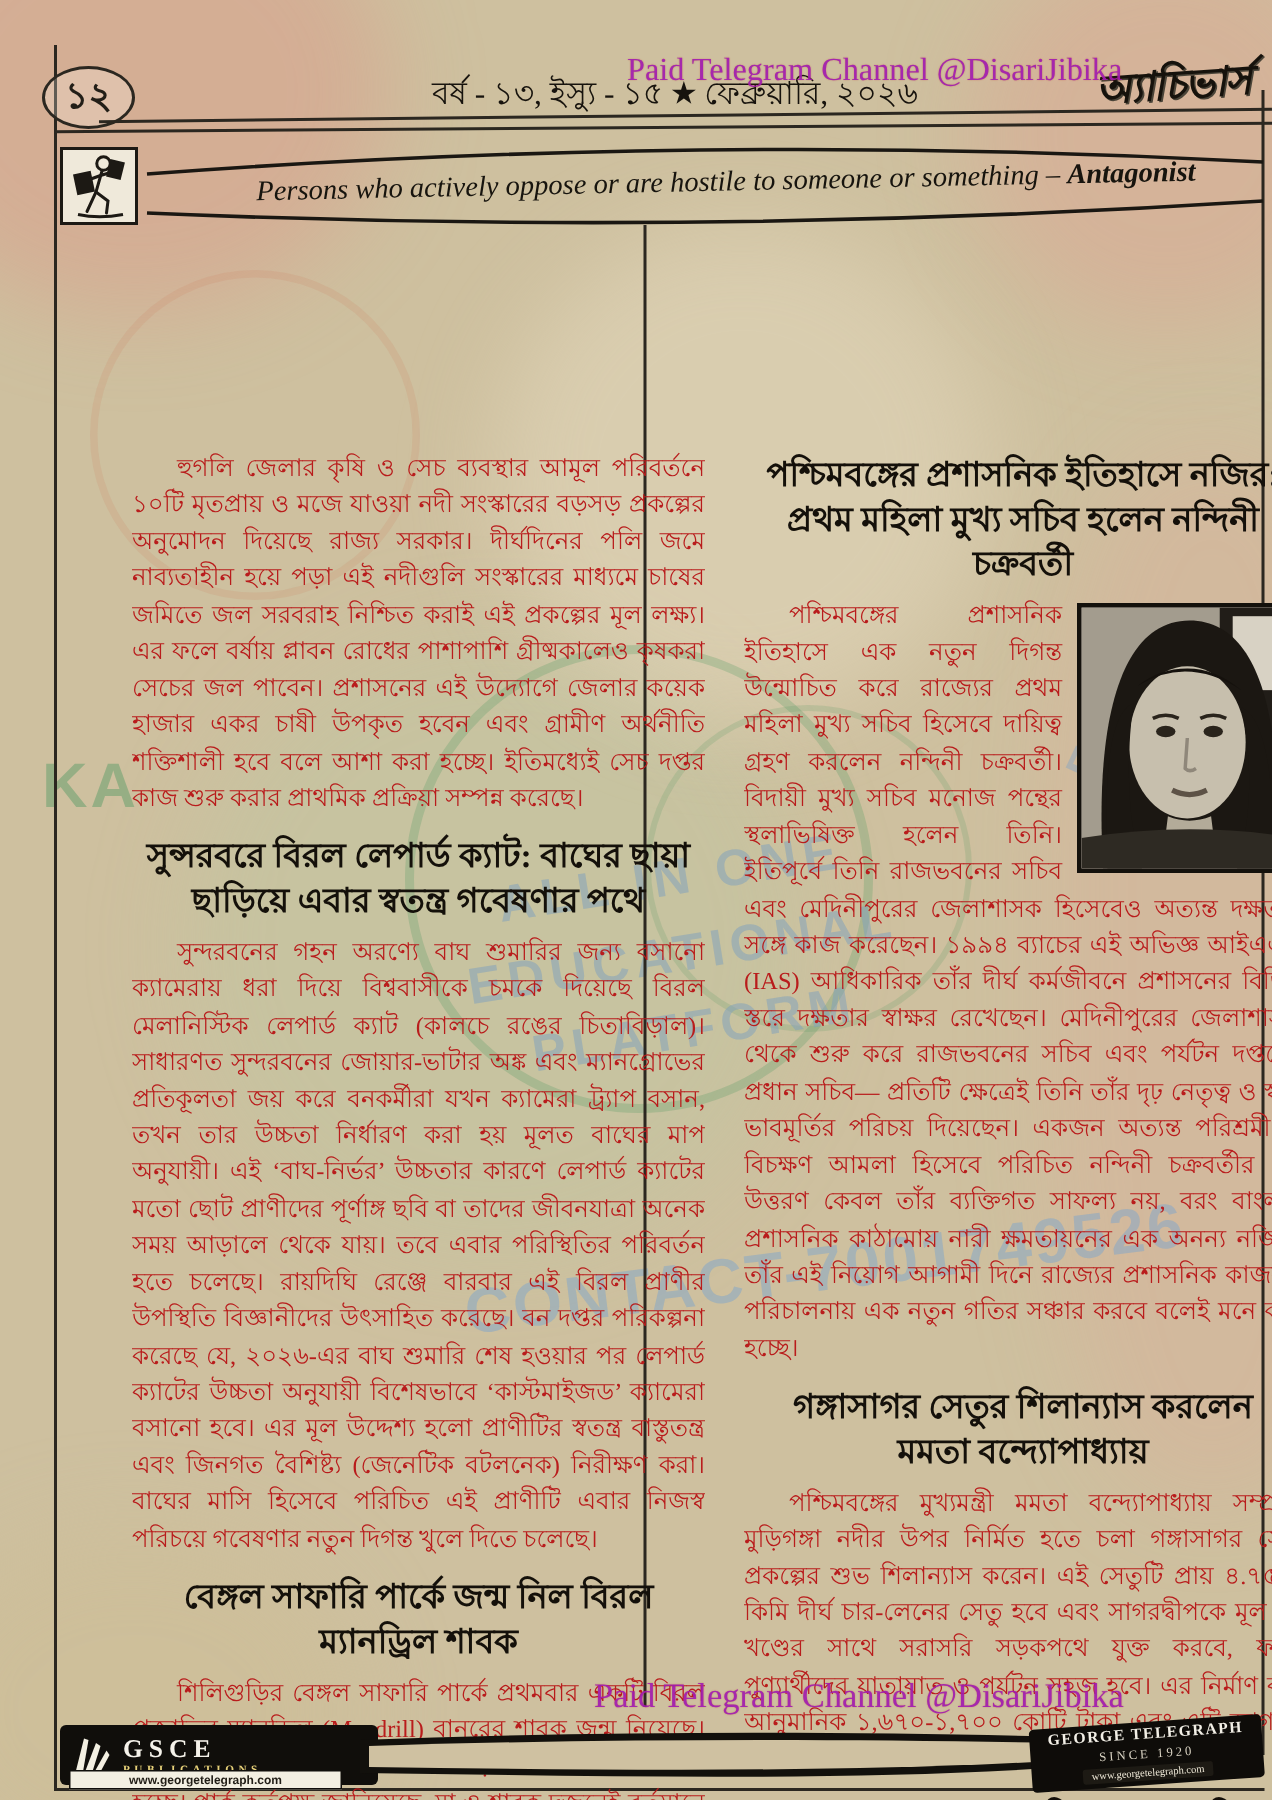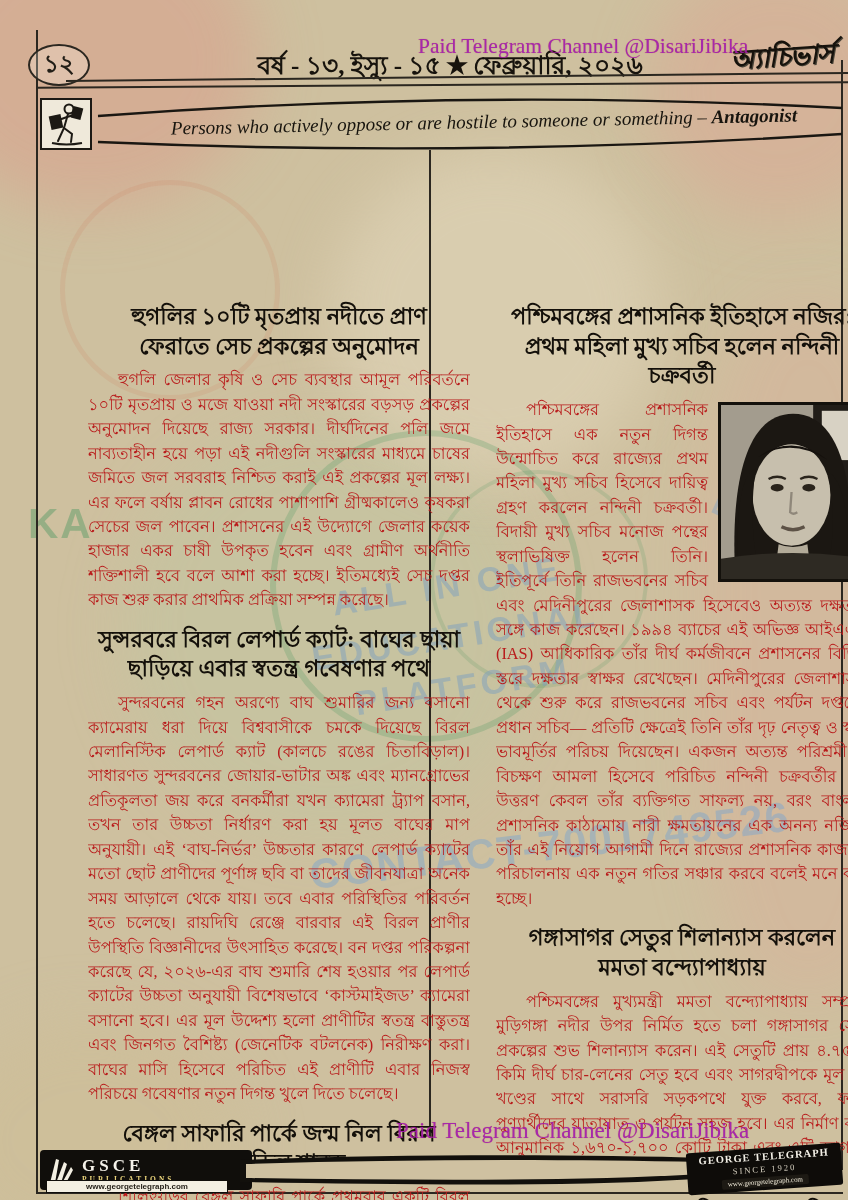--- a/index.html
+++ b/index.html
@@ -26,21 +26,21 @@
 
   
   .page-num{
     position:absolute;left:28px;top:44px;width:58px;height:38px;
     border:2px solid #2b2720;border-radius:50%;
     display:flex;align-items:center;justify-content:center;
     font-size:24px;font-weight:bold;background:rgba(255,250,238,.25);
   }
   .issue-line{
     position:absolute;left:250px;top:46px;width:400px;
-    text-align:center;font-size:25px;font-weight:bold;color:#17130d;
+    text-align:center;font-size:21px;font-weight:normal;color:#17130d;
   }
   .masthead{
     position:absolute;right:6px;top:36px;width:120px;
     font-size:27px;font-weight:bold;font-style:italic;
     transform:rotate(-4deg);letter-spacing:-1px;color:#16120c;
     text-shadow:1px 1px 0 #4a4438;text-align:center;
   }
   .header-rule{position:absolute;background:#2b2720;height:2px;}
   .rule1{left:66px;top:76px;width:782px;transform:rotate(-.6deg);}
   .rule2{left:36px;top:84px;width:812px;transform:rotate(-.4deg);}
@@ -188,21 +188,20 @@
       <span>Persons who actively oppose or are hostile to someone or something – </span><b>Antagonist</b>
     </div>
   </div>
 </div>
 
 <div class="columns-wrap">
   <div class="col-divider"></div>
   <div class="columns">
     <div class="col col-left">
       <article>
-        <h2>হুগলির ১০টি মৃতপ্রায় নদীতে প্রাণ ফেরাতে সেচ প্রকল্পের অনুমোদন</h2>
         <p>হুগলি জেলার কৃষি ও সেচ ব্যবস্থার আমূল পরিবর্তনে ১০টি মৃতপ্রায় ও মজে যাওয়া নদী সংস্কারের বড়সড় প্রকল্পের অনুমোদন দিয়েছে রাজ্য সরকার। দীর্ঘদিনের পলি জমে নাব্যতাহীন হয়ে পড়া এই নদীগুলি সংস্কারের মাধ্যমে চাষের জমিতে জল সরবরাহ নিশ্চিত করাই এই প্রকল্পের মূল লক্ষ্য। এর ফলে বর্ষায় প্লাবন রোধের পাশাপাশি গ্রীষ্মকালেও কৃষকরা সেচের জল পাবেন। প্রশাসনের এই উদ্যোগে জেলার কয়েক হাজার একর চাষী উপকৃত হবেন এবং গ্রামীণ অর্থনীতি শক্তিশালী হবে বলে আশা করা হচ্ছে। ইতিমধ্যেই সেচ দপ্তর কাজ শুরু করার প্রাথমিক প্রক্রিয়া সম্পন্ন করেছে।</p>
       </article>
       <article>
         <h2>সুন্সরবরে বিরল লেপার্ড ক্যাট: বাঘের ছায়া ছাড়িয়ে এবার স্বতন্ত্র গবেষণার পথে</h2>
         <p>সুন্দরবনের গহন অরণ্যে বাঘ শুমারির জন্য বসানো ক্যামেরায় ধরা দিয়ে বিশ্ববাসীকে চমকে দিয়েছে বিরল মেলানিস্টিক লেপার্ড ক্যাট (কালচে রঙের চিতাবিড়াল)। সাধারণত সুন্দরবনের জোয়ার-ভাটার অঙ্ক এবং ম্যানগ্রোভের প্রতিকূলতা জয় করে বনকর্মীরা যখন ক্যামেরা ট্র্যাপ বসান, তখন তার উচ্চতা নির্ধারণ করা হয় মূলত বাঘের মাপ অনুযায়ী। এই ‘বাঘ-নির্ভর’ উচ্চতার কারণে লেপার্ড ক্যাটের মতো ছোট প্রাণীদের পূর্ণাঙ্গ ছবি বা তাদের জীবনযাত্রা অনেক সময় আড়ালে থেকে যায়। তবে এবার পরিস্থিতির পরিবর্তন হতে চলেছে। রায়দিঘি রেঞ্জে বারবার এই বিরল প্রাণীর উপস্থিতি বিজ্ঞানীদের উৎসাহিত করেছে। বন দপ্তর পরিকল্পনা করেছে যে, ২০২৬-এর বাঘ শুমারি শেষ হওয়ার পর লেপার্ড ক্যাটের উচ্চতা অনুযায়ী বিশেষভাবে ‘কাস্টমাইজড’ ক্যামেরা বসানো হবে। এর মূল উদ্দেশ্য হলো প্রাণীটির স্বতন্ত্র বাস্তুতন্ত্র এবং জিনগত বৈশিষ্ট্য (জেনেটিক বটলনেক) নিরীক্ষণ করা। বাঘের মাসি হিসেবে পরিচিত এই প্রাণীটি এবার নিজস্ব পরিচয়ে গবেষণার নতুন দিগন্ত খুলে দিতে চলেছে।</p>
       </article>
       <article>
         <h2>বেঙ্গল সাফারি পার্কে জন্ম নিল বিরল ম্যানড্রিল শাবক</h2>
         <p>শিলিগুড়ির বেঙ্গল সাফারি পার্কে প্রথমবার একটি বিরল প্রজাতির ম্যানড্রিল (Mandrill) বানরের শাবক জন্ম নিয়েছে। উত্তরবঙ্গের এই পার্কে এটি একটি বড় সাফল্য হিসেবে দেখা হচ্ছে। পার্ক কর্তৃপক্ষ জানিয়েছে, মা ও শাবক দুজনেই বর্তমানে সুস্থ রয়েছে এবং সিসিটিভি-র মাধ্যমে তাদের ওপর কড়া নজরদারি চালানো হচ্ছে। বিশ্বের অন্যতম রঙিন এবং বিলুপ্তপ্রায় এই প্রজাতির বানরের বংশবৃদ্ধিতে বেঙ্গল সাফারি পার্কের এই সাফল্য বন্যপ্রাণী প্রেমীদের মধ্যে ব্যাপক খুশির জোয়ার এনেছে। নতুন এই সদস্যের আগমনে পার্কের আকর্ষণ পর্যটকদের কাছে আরও কয়েক গুণ বেড়ে যাবে বলে আশা করা হচ্ছে।</p>
       </article>

